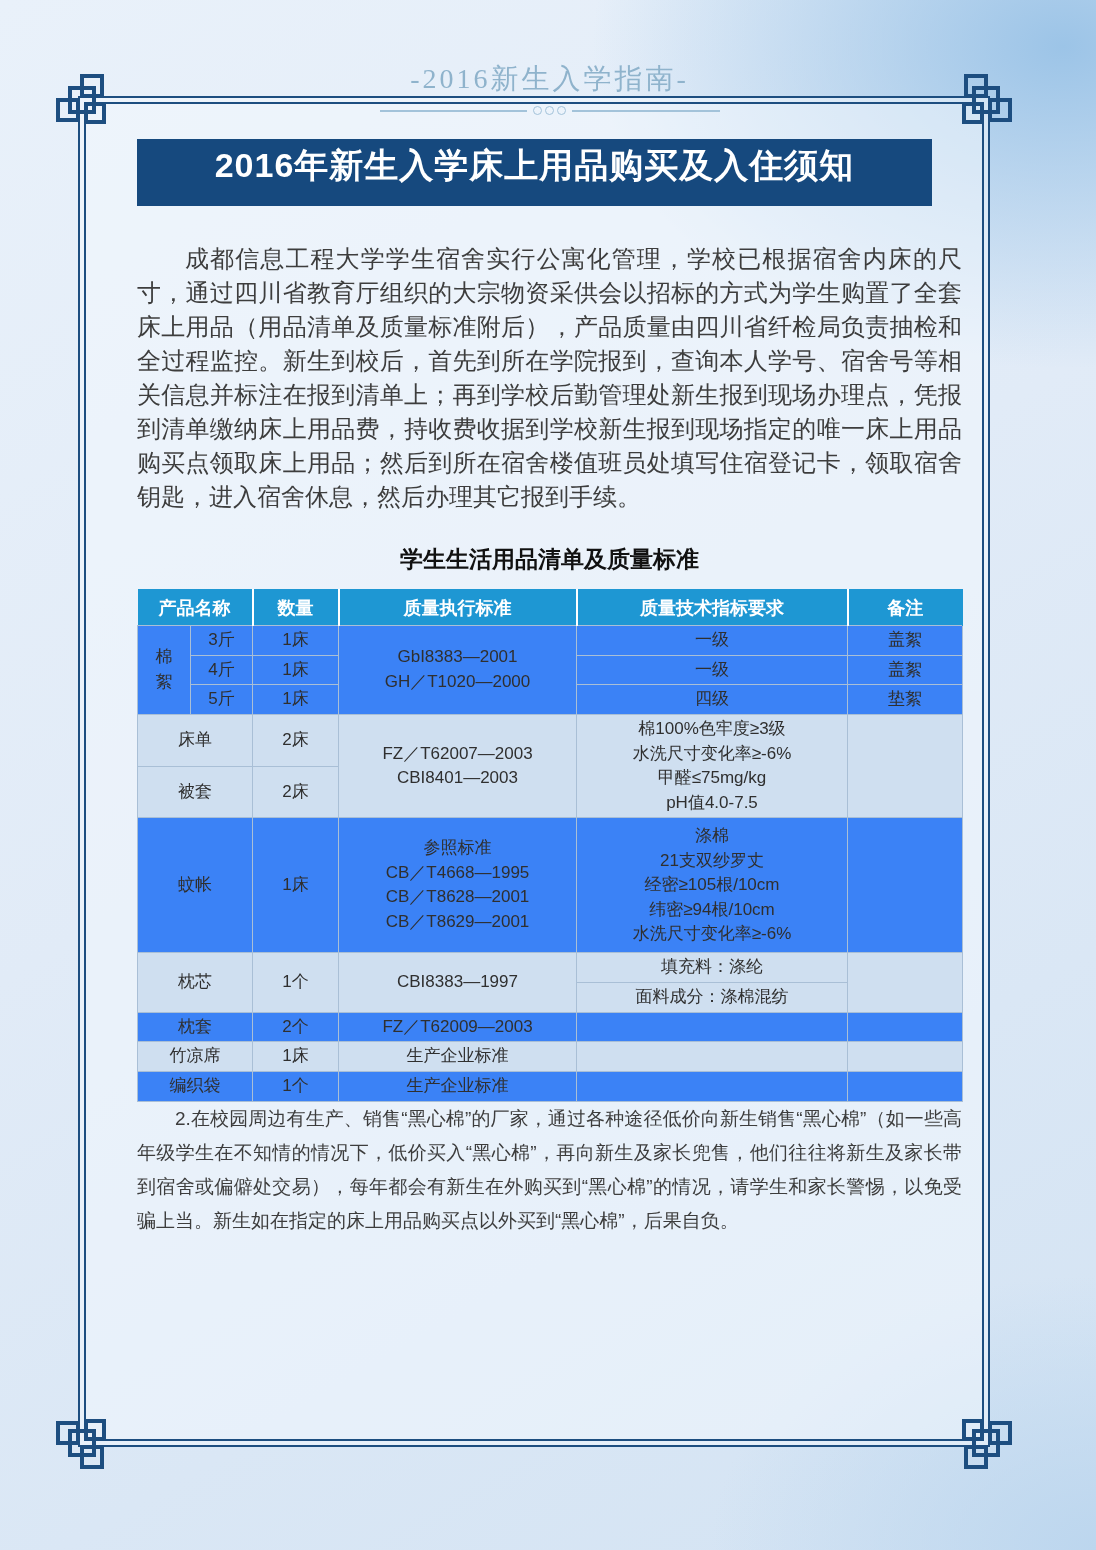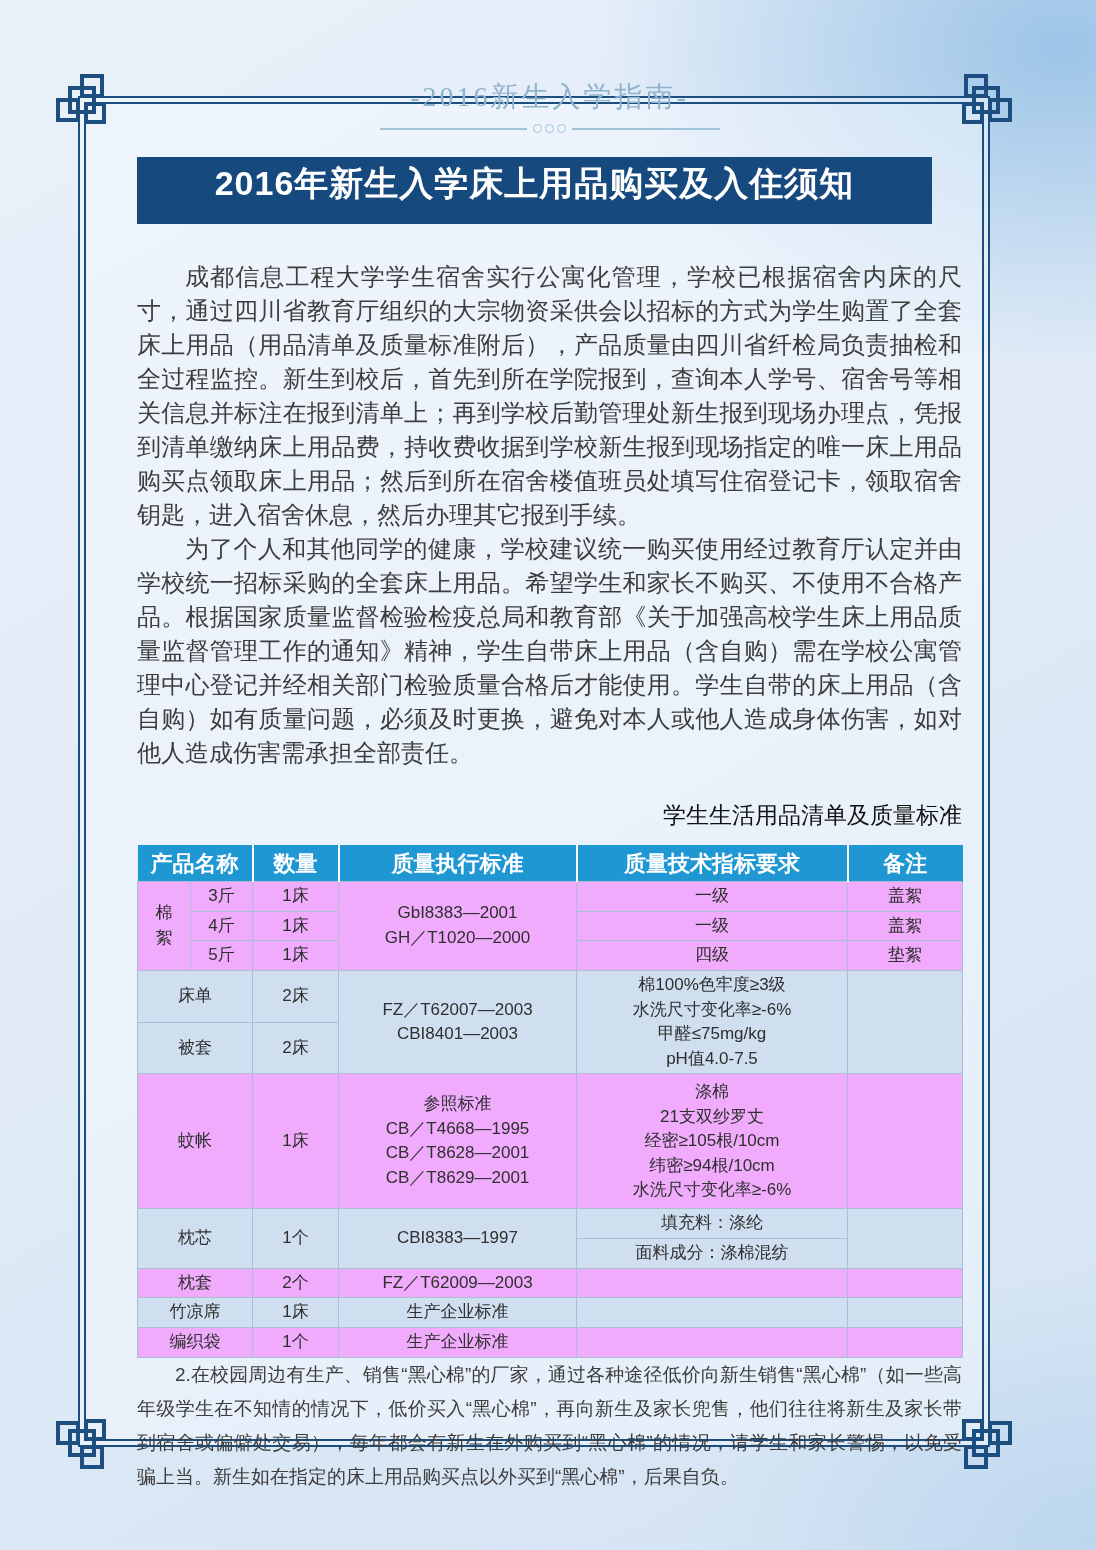--- a/index.html
+++ b/index.html
@@ -16,50 +16,50 @@
     border:2px solid #1d4e80;background:rgba(243,248,253,.55);
   }
   .frame-inner{position:absolute;inset:4px;border:2px solid #1d4e80;}
   .knot{position:absolute;width:84px;height:84px;}
   .knot-tl{left:-26px;top:-26px;}
   .knot-tr{right:-26px;top:-26px;transform:scaleX(-1);}
   .knot-bl{left:-26px;bottom:-26px;transform:scaleY(-1);}
   .knot-br{right:-26px;bottom:-26px;transform:scale(-1,-1);}
   .content{position:absolute;left:137px;top:0;width:825px;}
   .guide-title{
-    margin-top:78px;text-align:center;
+    margin-top:60px;text-align:center;
     font-family:"Liberation Serif","DejaVu Serif",serif;
     font-size:28px;color:#8fb3cc;letter-spacing:3px;
   }
   .divider{width:340px;margin:8px auto 0;display:flex;align-items:center;}
   .divider .line{flex:1;height:0;border-top:2px solid #a3c3da;}
   .divider .dots{display:flex;gap:3px;margin:0 6px;}
   .divider .dots i{display:block;width:7px;height:7px;border:1.5px solid #a3c3da;border-radius:50%;}
   .banner{
     margin-top:24px;width:795px;height:67px;line-height:52px;
     background:#16497e;color:#fff;text-align:center;
     font-size:34px;font-weight:bold;letter-spacing:1px;
   }
   .para{
     margin:0;padding:0;font-size:24px;line-height:34px;color:#3d3d3d;
     text-align:justify;text-indent:2em;
   }
   .para.first{margin-top:36px;}
-  .table-title{margin:30px 0 14px;text-align:right;font-size:23px;font-weight:normal;color:#111;}
+  .table-title{margin:30px 0 14px;text-align:center;font-size:23px;font-weight:bold;color:#111;}
   table{border-collapse:collapse;width:825px;table-layout:fixed;}
   td{
     border:1px solid #a9bfd6;text-align:center;vertical-align:middle;
     font-size:17px;color:#2f2f2f;padding:2px 4px;line-height:1.45;
   }
   th{
-    background:#1e97d3;color:#fff;font-size:22px;font-weight:bold;
+    background:#1e97d3;color:#fff;font-size:18px;font-weight:bold;
     height:33px;border-right:2px solid #fff;border-top:1px solid #1e97d3;
   }
   th:last-child{border-right:1px solid #1e97d3;margin-top:40px;}
-  tr.r-w td{background:#f0abfc;margin-top:12px;}
+  tr.r-w td{background:#3b82f6;margin-top:12px;}
   tr.r-b td{background:#cfdff0;}
   .pre{white-space:pre-line;}
   .note{margin:0;font-size:19px;line-height:34px;color:#3d3d3d;text-align:justify;text-indent:2em;}
   .note.lead{margin-top:20px;}
   .note b{color:#222;}
 </style>
 </head>
 <body>
 
 <div class="frame">
@@ -108,21 +108,20 @@
         <i></i>
         <i></i>
         <i></i>
       </span>
     <span class="line"></span>
   </div>
 
   <div class="banner">2016年新生入学床上用品购买及入住须知</div>
 
   <p class="para first">成都信息工程大学学生宿舍实行公寓化管理，学校已根据宿舍内床的尺寸，通过四川省教育厅组织的大宗物资采供会以招标的方式为学生购置了全套床上用品（用品清单及质量标准附后），产品质量由四川省纤检局负责抽检和全过程监控。新生到校后，首先到所在学院报到，查询本人学号、宿舍号等相关信息并标注在报到清单上；再到学校后勤管理处新生报到现场办理点，凭报到清单缴纳床上用品费，持收费收据到学校新生报到现场指定的唯一床上用品购买点领取床上用品；然后到所在宿舍楼值班员处填写住宿登记卡，领取宿舍钥匙，进入宿舍休息，然后办理其它报到手续。</p>
-  <p class="para">为了个人和其他同学的健康，学校建议统一购买使用经过教育厅认定并由学校统一招标采购的全套床上用品。希望学生和家长不购买、不使用不合格产品。根据国家质量监督检验检疫总局和教育部《关于加强高校学生床上用品质量监督管理工作的通知》精神，学生自带床上用品（含自购）需在学校公寓管理中心登记并经相关部门检验质量合格后才能使用。学生自带的床上用品（含自购）如有质量问题，必须及时更换，避免对本人或他人造成身体伤害，如对他人造成伤害需承担全部责任。</p>
 
   <h3 class="table-title">学生生活用品清单及质量标准</h3>
 
   <table>
     <colgroup>
       <col style="width:53px">
         <col style="width:62px">
         <col style="width:86px">
       <col style="width:238px">
         <col style="width:271px">

